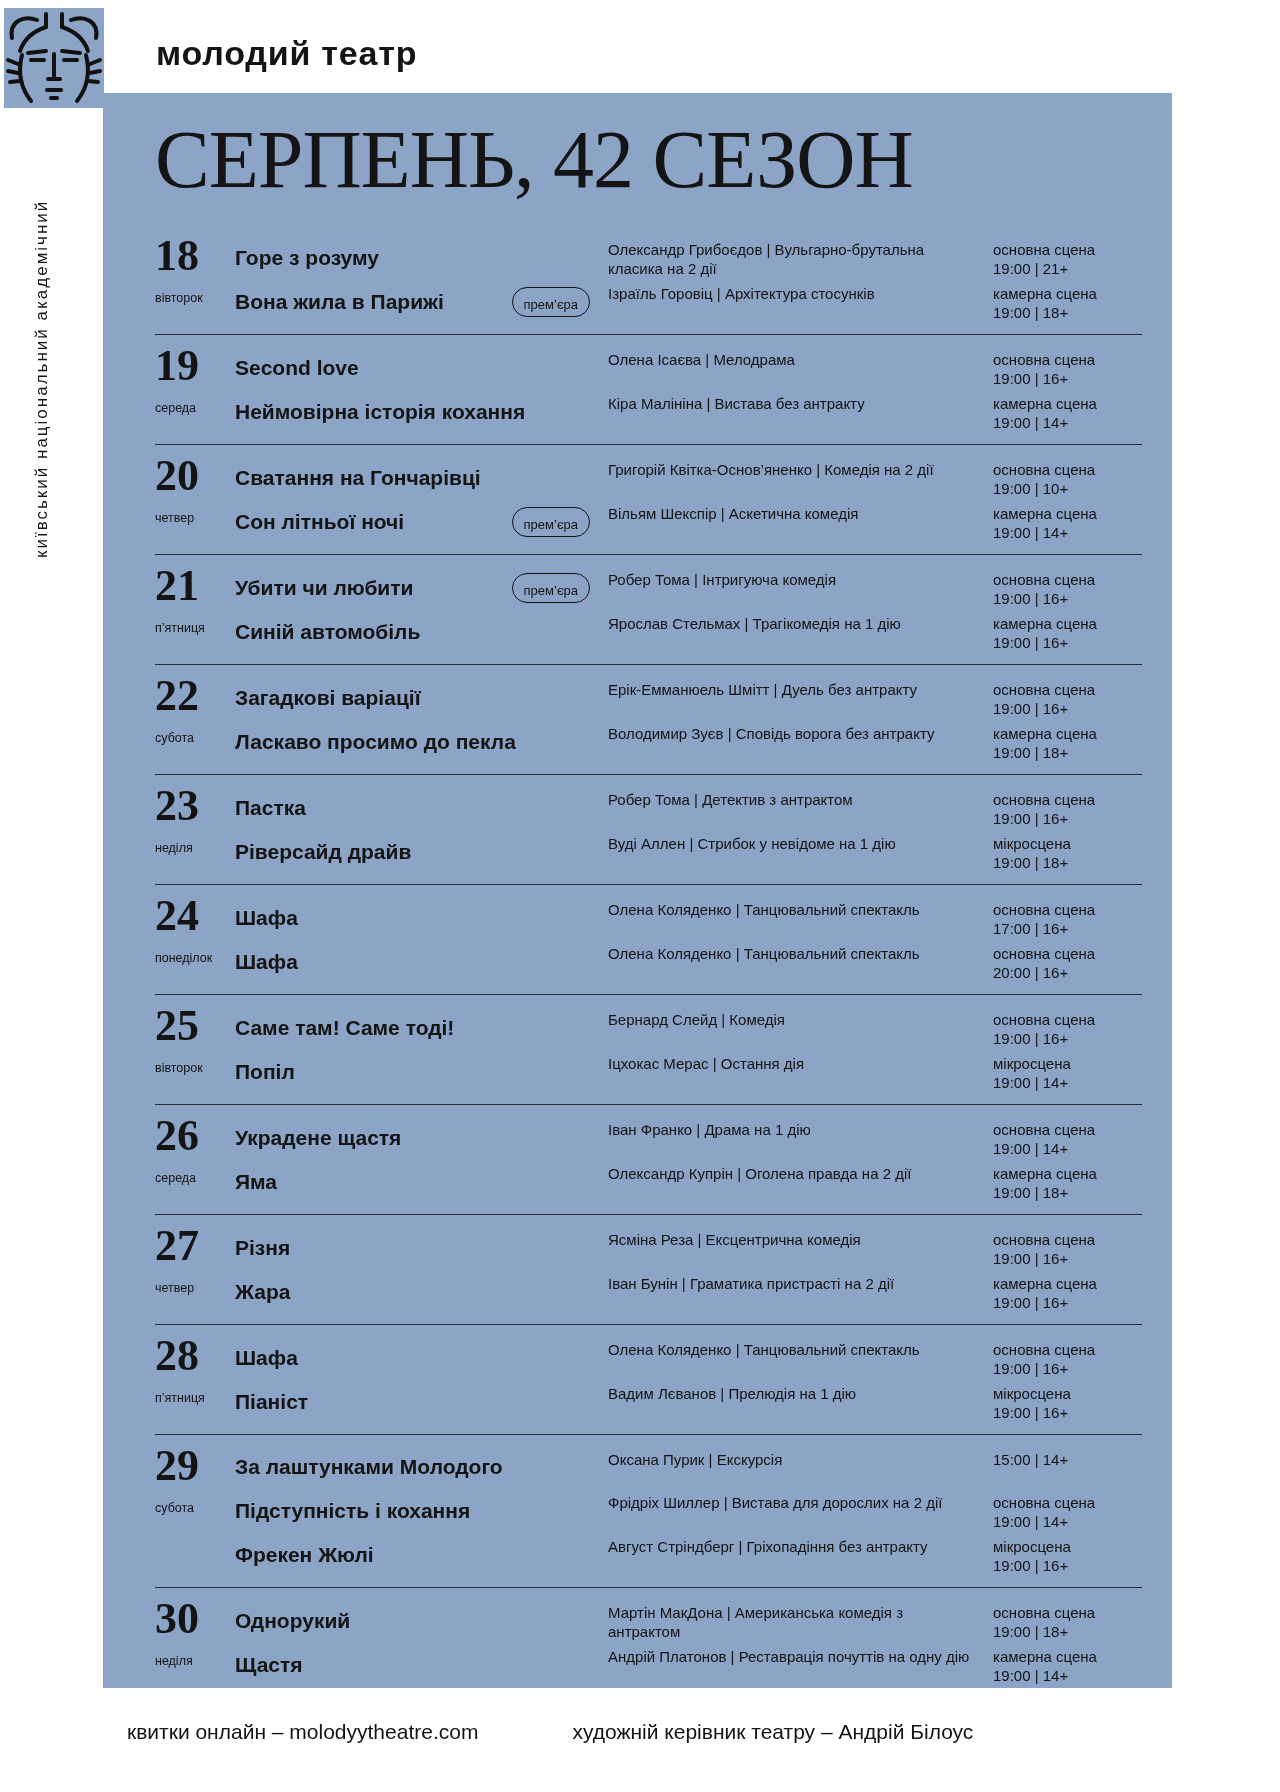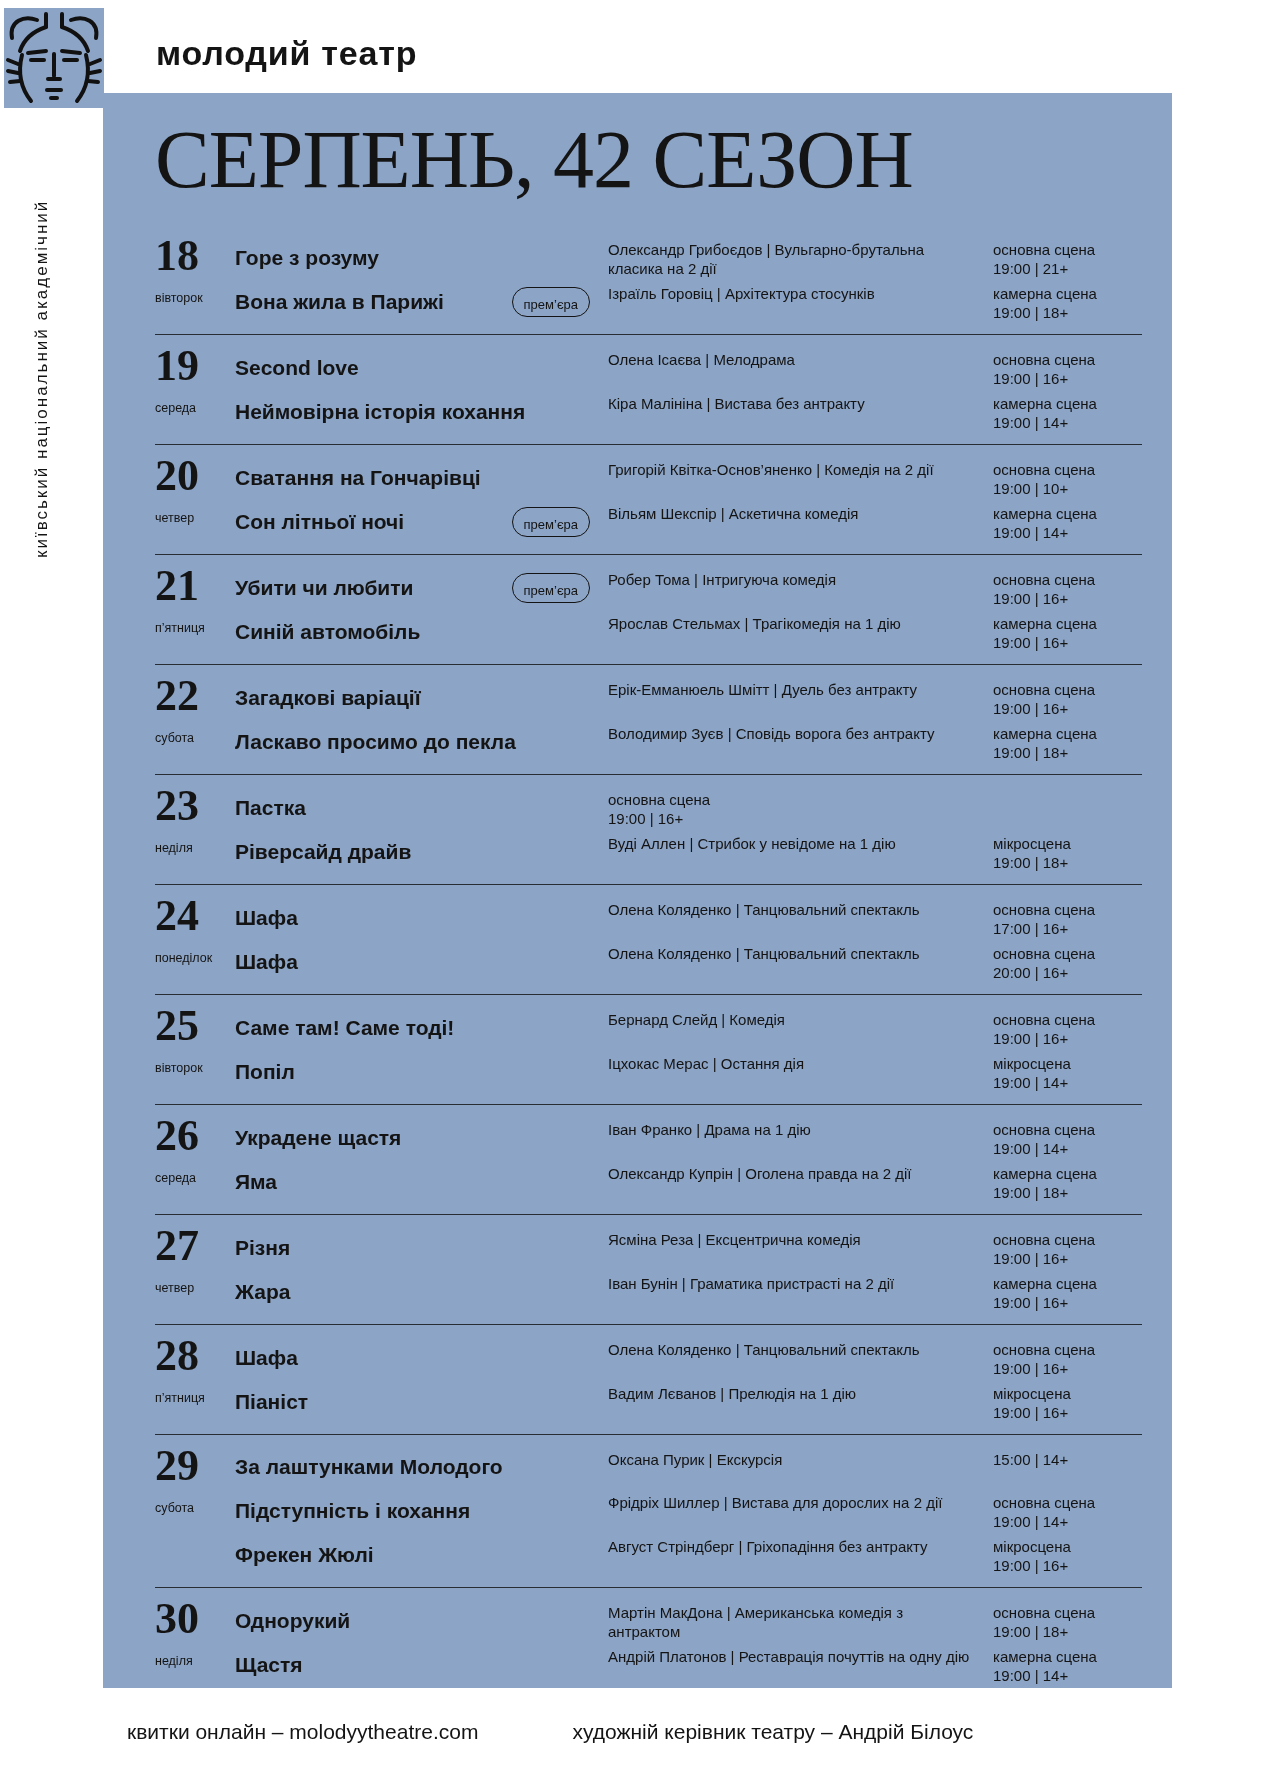--- a/index.html
+++ b/index.html
@@ -246,20 +246,21 @@
       <div class="day-row">
         <div class="date-cell">
           <div class="date-number">23</div>
           <div class="weekday">неділя</div>
         </div>
         <div class="shows">
           <div class="show-line">
             <div class="title-cell">
               <span class="show-title">Пастка</span>
             </div>
+            <div class="show-author">Робер Тома | Детектив з антрактом</div>
             <div class="venue-cell">
               <div class="venue-name">основна сцена</div>
               <div class="venue-time">19:00 | 16+</div>
             </div>
           </div>
           <div class="show-line">
             <div class="title-cell">
               <span class="show-title">Ріверсайд драйв</span>
             </div>
             <div class="show-author">Вуді Аллен | Стрибок у невідоме на 1 дію</div>

